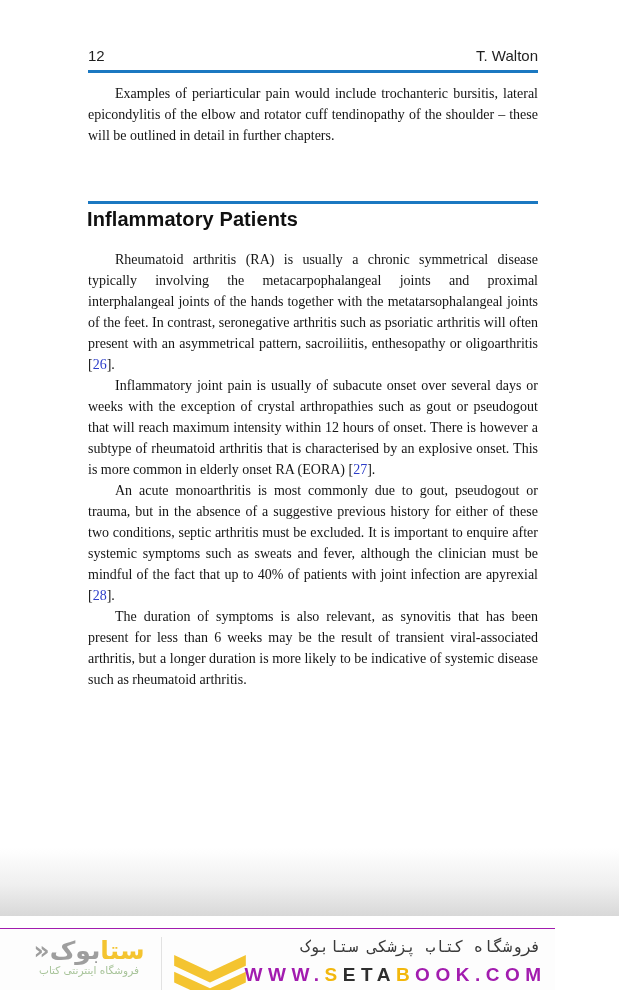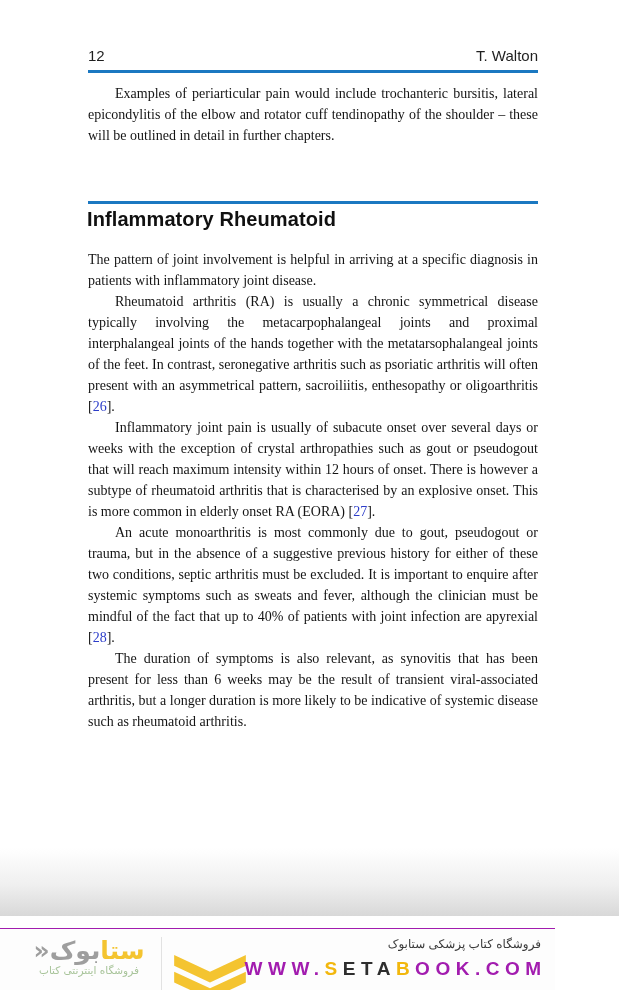--- a/index.html
+++ b/index.html
@@ -67,21 +67,21 @@
     direction:rtl;
     font-family:"DejaVu Sans", sans-serif;font-size:10.5px;
     color:var(--tagline-green);white-space:nowrap;
   }
   .logo-divider{
     position:absolute;left:161px;top:8px;width:1px;height:58px;background:#e2e2e2;
   }
   .chevron-icon{position:absolute;left:172px;top:26px;}
   .store-block{position:absolute;right:14px;top:8px;text-align:right;}
   .store-title{
-    direction:rtl;font-family:Liberation Sans, sans-serif;font-size:12px;
+    direction:rtl;font-family:Liberation Mono, monospace;font-size:16px;
     color:var(--store-text);
   }
   .website-url{
     margin-top:7px;margin-right:-5.5px;
     font-family:"Liberation Sans", sans-serif;font-weight:bold;
     font-size:19px;letter-spacing:5.5px;color:var(--url-dark);
     white-space:nowrap;
   }
 </style>
 </head>
@@ -93,24 +93,23 @@
     <span>12</span>
     <span>T. Walton</span>
   </div>
   <div class="header-rule"></div>
 
   <div class="intro">
       <p class="para indent"><span>Examples of periarticular pain would include trochanteric bursitis, lateral epicondylitis of the elbow and rotator cuff tendinopathy of the shoulder – these will be outlined in detail in further chapters.</span></p>
     </div>
 
   <div class="section-rule"></div>
-  <h1 class="section-heading">Inflammatory Rheumatoid</h1>
+  <h1 class="section-heading">Inflammatory Patients</h1>
 
   <div class="article-body">
-      <p class="para"><span>The pattern of joint involvement is helpful in arriving at a specific diagnosis in patients with inflammatory joint disease.</span></p>
       <p class="para indent"><span>Rheumatoid arthritis (RA) is usually a chronic symmetrical disease typically involving the metacarpophalangeal joints and proximal interphalangeal joints of the hands together with the metatarsophalangeal joints of the feet. In contrast, seronegative arthritis such as psoriatic arthritis will often present with an asymmetrical pattern, sacroiliitis, enthesopathy or oligoarthritis [</span><span class="citation">26</span><span>].</span></p>
       <p class="para indent"><span>Inflammatory joint pain is usually of subacute onset over several days or weeks with the exception of crystal arthropathies such as gout or pseudogout that will reach maximum intensity within 12 hours of onset. There is however a subtype of rheumatoid arthritis that is characterised by an explosive onset. This is more common in elderly onset RA (EORA) [</span><span class="citation">27</span><span>].</span></p>
       <p class="para indent"><span>An acute monoarthritis is most commonly due to gout, pseudogout or trauma, but in the absence of a suggestive previous history for either of these two conditions, septic arthritis must be excluded. It is important to enquire after systemic symptoms such as sweats and fever, although the clinician must be mindful of the fact that up to 40% of patients with joint infection are apyrexial [</span><span class="citation">28</span><span>].</span></p>
       <p class="para indent"><span>The duration of symptoms is also relevant, as synovitis that has been present for less than 6 weeks may be the result of transient viral-associated arthritis, but a longer duration is more likely to be indicative of systemic disease such as rheumatoid arthritis.</span></p>
     </div>
 
   <div class="page-shadow"></div>
 
   <div class="footer">
 

